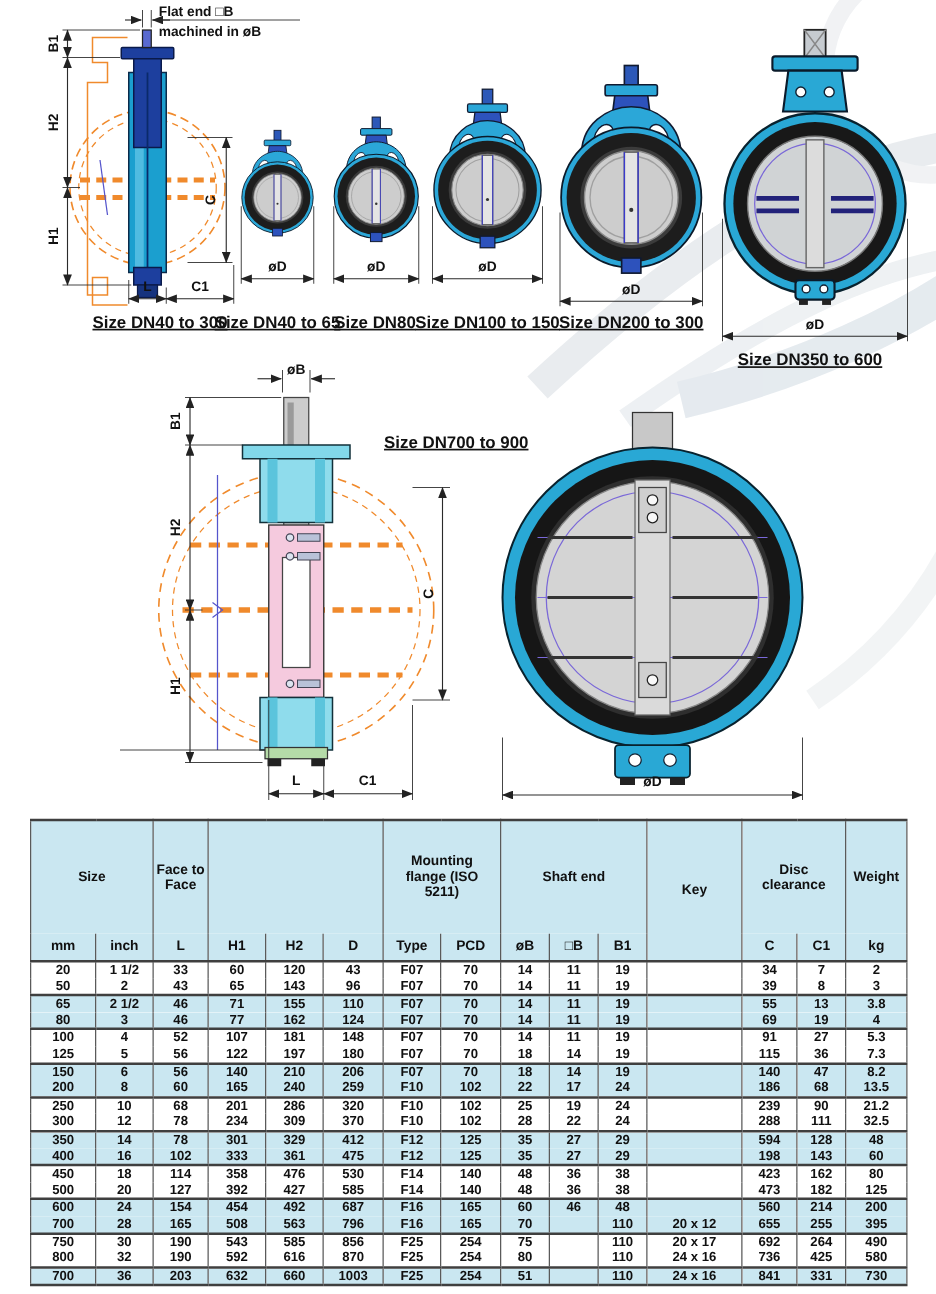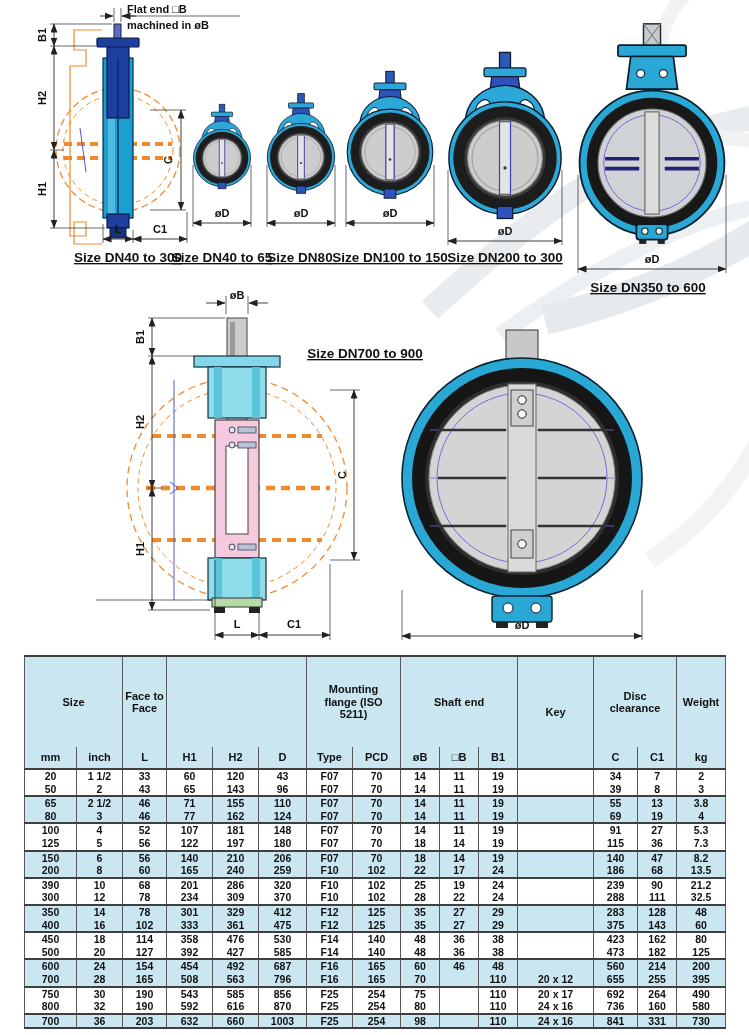--- a/index.html
+++ b/index.html
@@ -475,21 +475,21 @@
           <td>102</td>
           <td>22</td>
           <td>17</td>
           <td>24</td>
           <td></td>
           <td>186</td>
           <td>68</td>
           <td>13.5</td>
         </tr>
         <tr>
-          <td>390</td>
+          <td>250</td>
           <td>10</td>
           <td>68</td>
           <td>201</td>
           <td>286</td>
           <td>320</td>
           <td>F10</td>
           <td>102</td>
           <td>25</td>
           <td>19</td>
           <td>24</td>
@@ -521,38 +521,38 @@
           <td>78</td>
           <td>301</td>
           <td>329</td>
           <td>412</td>
           <td>F12</td>
           <td>125</td>
           <td>35</td>
           <td>27</td>
           <td>29</td>
           <td></td>
-          <td>283</td>
+          <td>594</td>
           <td>128</td>
           <td>48</td>
         </tr>
         <tr class="band pair-end">
           <td>400</td>
           <td>16</td>
           <td>102</td>
           <td>333</td>
           <td>361</td>
           <td>475</td>
           <td>F12</td>
           <td>125</td>
           <td>35</td>
           <td>27</td>
           <td>29</td>
           <td></td>
-          <td>375</td>
+          <td>198</td>
           <td>143</td>
           <td>60</td>
         </tr>
         <tr>
           <td>450</td>
           <td>18</td>
           <td>114</td>
           <td>358</td>
           <td>476</td>
           <td>530</td>
@@ -641,33 +641,33 @@
           <td>592</td>
           <td>616</td>
           <td>870</td>
           <td>F25</td>
           <td>254</td>
           <td>80</td>
           <td></td>
           <td>110</td>
           <td>24 x 16</td>
           <td>736</td>
-          <td>160</td>
+          <td>425</td>
           <td>580</td>
         </tr>
         <tr class="band pair-end">
           <td>700</td>
           <td>36</td>
           <td>203</td>
           <td>632</td>
           <td>660</td>
           <td>1003</td>
           <td>F25</td>
           <td>254</td>
-          <td>98</td>
+          <td>51</td>
           <td></td>
           <td>110</td>
           <td>24 x 16</td>
           <td>841</td>
           <td>331</td>
           <td>730</td>
         </tr>
       </tbody>
 </table>
 

